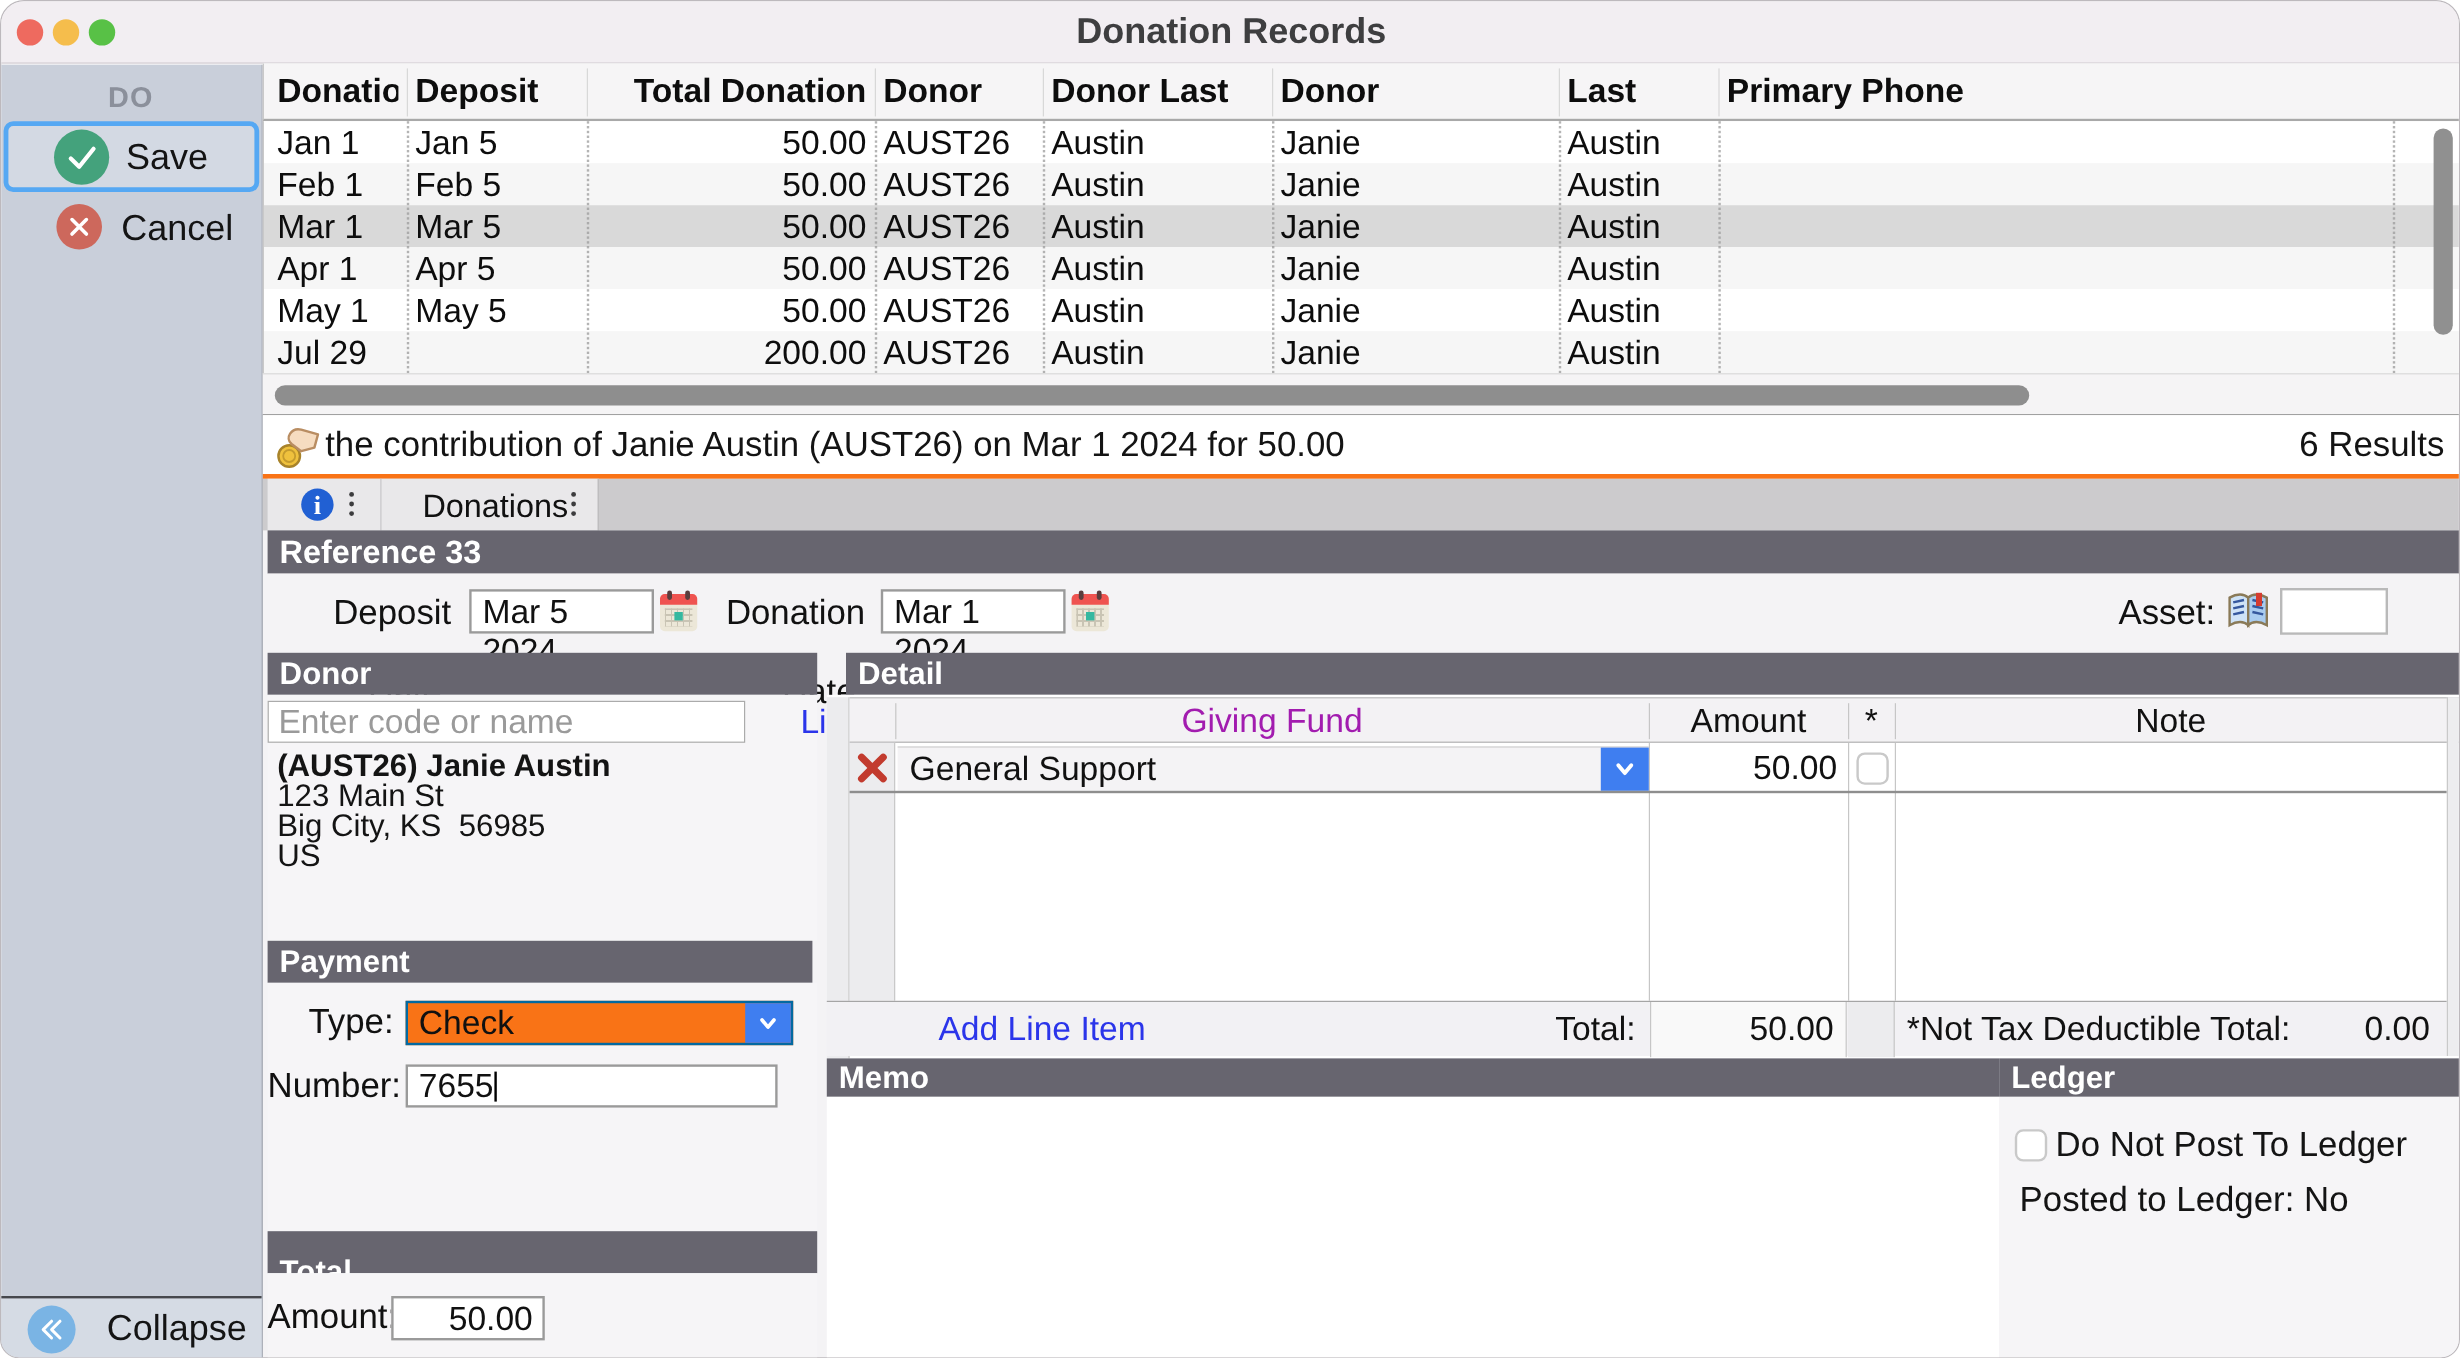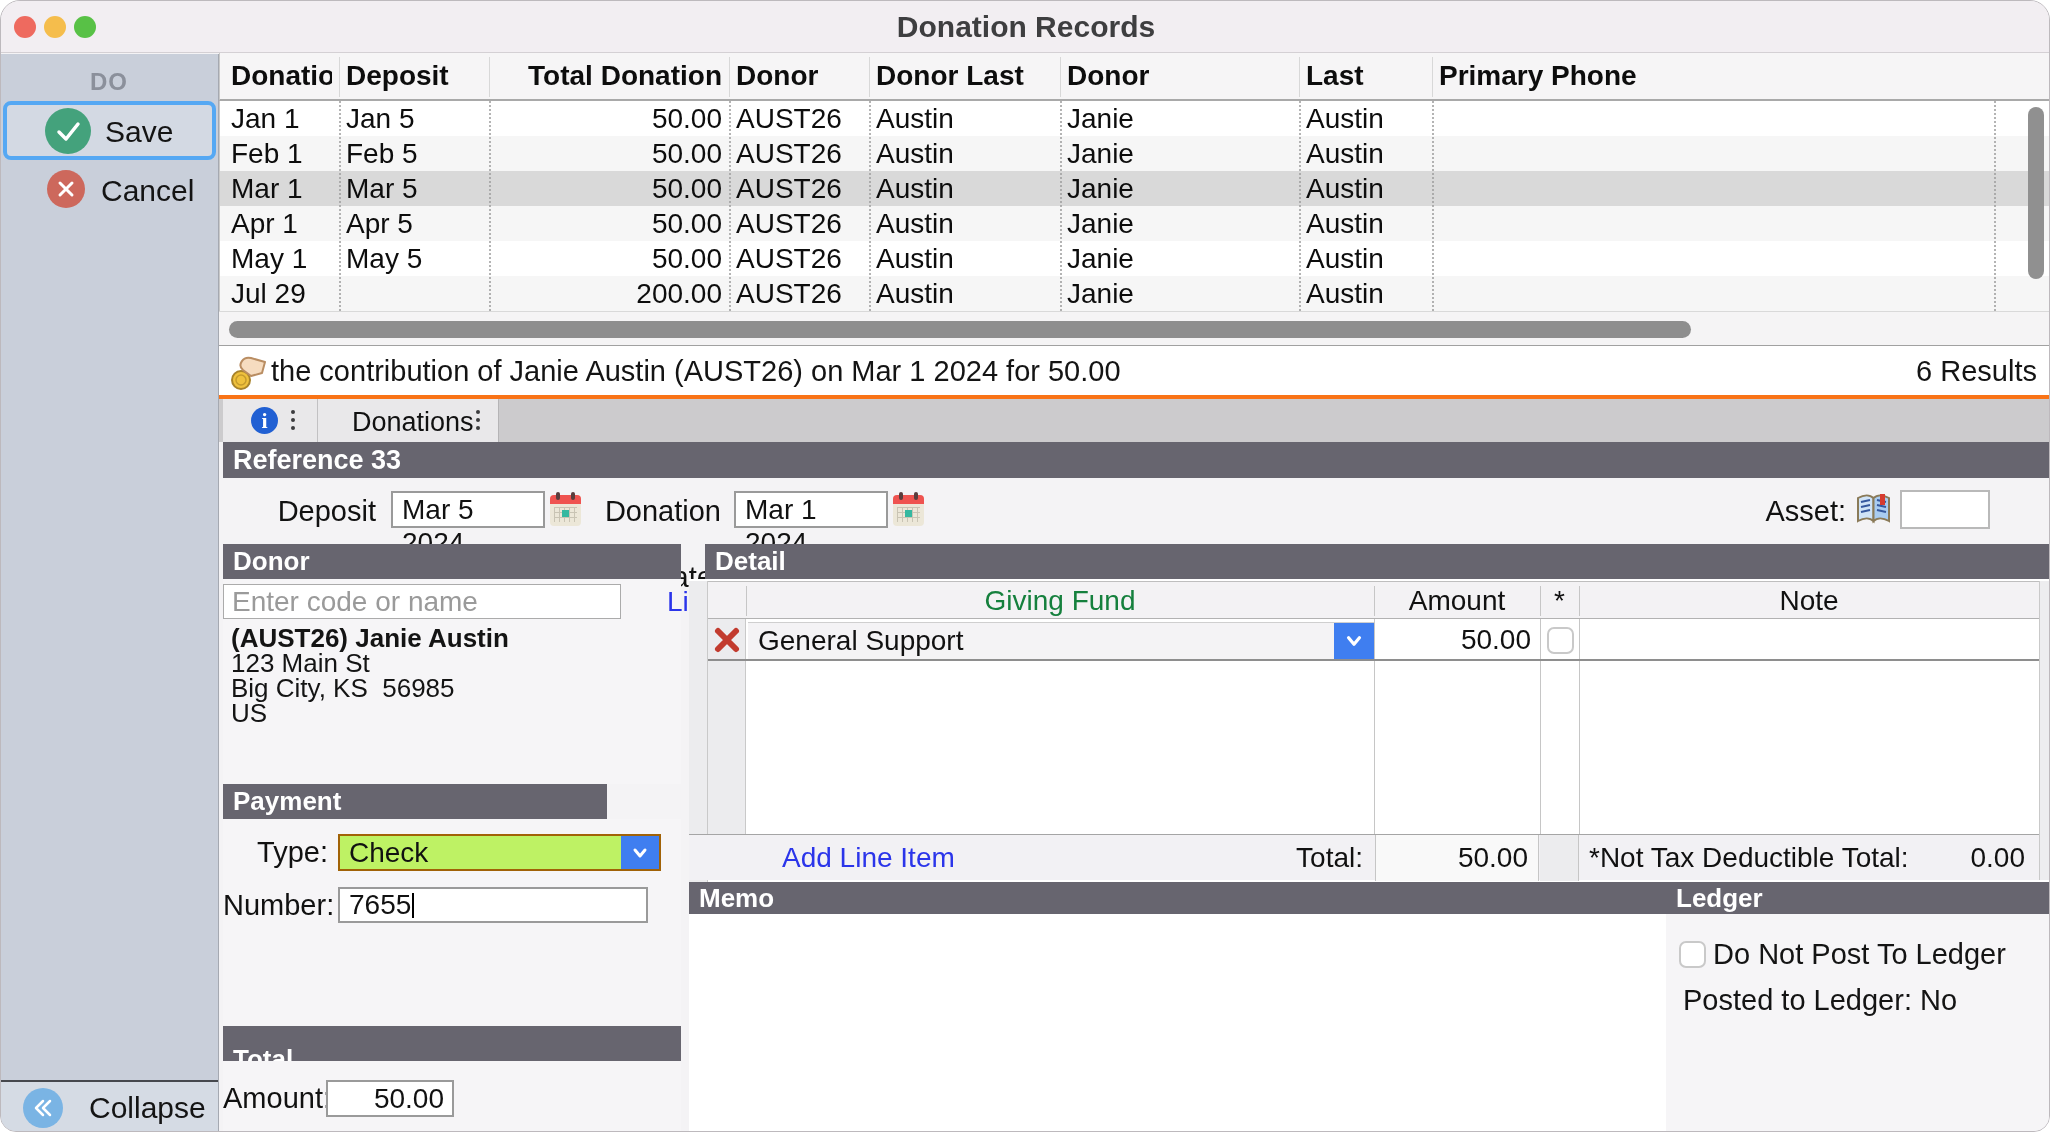--- a/index.html
+++ b/index.html
@@ -272,26 +272,26 @@
     <div class="abs" style="left:0;top:5px;width:398px;height:35px;background:#fff;border:1px solid #ababab;font-size:28px;color:#9a9a9a;line-height:33px;padding-left:8px;">Enter code or name</div>
     <span class="abs link" style="left:422px;top:5px;font-size:28px;line-height:35px;margin-left:22px;">List</span>
     <div class="abs" style="left:8px;top:47px;font-size:26px;line-height:25px;color:#141414;">
       <div style="font-weight:bold;">(AUST26) Janie Austin</div>
       <div>123 Main St</div>
       <div class="txt">Big City, KS  56985</div>
       <div>US</div>
     </div>
   </div>
 
-  <div class="abs darkhdr" style="left:222px;top:783px;width:384px;height:35px;">
+  <div class="abs darkhdr" style="left:222px;top:783px;width:454px;height:35px;">
     <span class="abs lbl" style="line-height:35px;">Payment</span>
   </div>
   <div class="abs panel" style="left:222px;top:818px;width:458px;height:207px;">
     <span class="abs plabel" style="left:0;top:15px;width:105px;line-height:37px;">Type:</span>
-    <div class="abs" style="left:115px;top:15px;width:323px;height:37px;background:#bef264;border:2px solid #a16207;">
+    <div class="abs" style="left:115px;top:15px;width:323px;height:37px;background:#f97316;border:2px solid #0369a1;">
       <span class="abs" style="left:9px;top:0;font-size:28px;line-height:33px;color:#111;">Check</span>
       <span class="abs bluebtn" style="right:0;top:0;width:38px;height:33px;">
         <svg width="24" height="24" viewBox="0 0 24 24">
             <path d="M7 9 L12 15 L17 9" stroke="#fff" stroke-width="3" fill="none" stroke-linecap="round" stroke-linejoin="round"></path>
           </svg>
       </span>
     </div>
     <span class="abs plabel" style="left:0;top:68px;width:105px;line-height:36px;">Number:</span>
     <div class="abs" style="left:115px;top:68px;width:310px;height:36px;background:#fff;border:2px solid #9a9a9a;">
       <span class="abs" style="left:9px;top:0;font-size:28px;line-height:32px;color:#111;">7655</span>
@@ -308,21 +308,21 @@
   </div>
 
   <div class="abs darkhdr" style="left:704px;top:543px;width:1362px;height:35px;">
     <span class="abs lbl" style="line-height:35px;">Detail</span>
   </div>
   <div class="abs" style="left:688px;top:578px;width:1362px;height:303px;background:#fff;">
 
     <div class="abs" style="left:0;top:2px;width:19px;height:301px;background:#ececee;border-right:1px solid #c9c9c9;"></div>
 
     <div class="abs" style="left:19px;top:2px;width:1343px;height:38px;background:#f3f2f4;border-top:1px solid #bebebe;border-bottom:1px solid #b2b2b2;">
-      <span class="abs" style="left:38px;top:0;width:628px;text-align:center;font-size:28px;line-height:37px;color:#15803d;">Giving Fund</span>
+      <span class="abs" style="left:38px;top:0;width:628px;text-align:center;font-size:28px;line-height:37px;color:#a21caf;">Giving Fund</span>
       <span class="abs" style="left:666px;top:0;width:166px;text-align:center;font-size:28px;line-height:37px;color:#111;">Amount</span>
       <span class="abs" style="left:832px;top:0;width:39px;text-align:center;font-size:28px;line-height:37px;color:#111;">*</span>
       <span class="abs" style="left:871px;top:0;width:460px;text-align:center;font-size:28px;line-height:37px;color:#111;">Note</span>
       <span class="abs" style="left:38px;top:4px;width:1px;height:30px;background:#c6c6c6;"></span>
       <span class="abs" style="left:666px;top:4px;width:1px;height:30px;background:#c6c6c6;"></span>
       <span class="abs" style="left:832px;top:4px;width:1px;height:30px;background:#c6c6c6;"></span>
       <span class="abs" style="left:871px;top:4px;width:1px;height:30px;background:#c6c6c6;"></span>
     </div>
 
     <div class="abs" style="left:19px;top:40px;width:38px;height:215px;background:#ececee;border-right:1px solid #c9c9c9;"></div>

